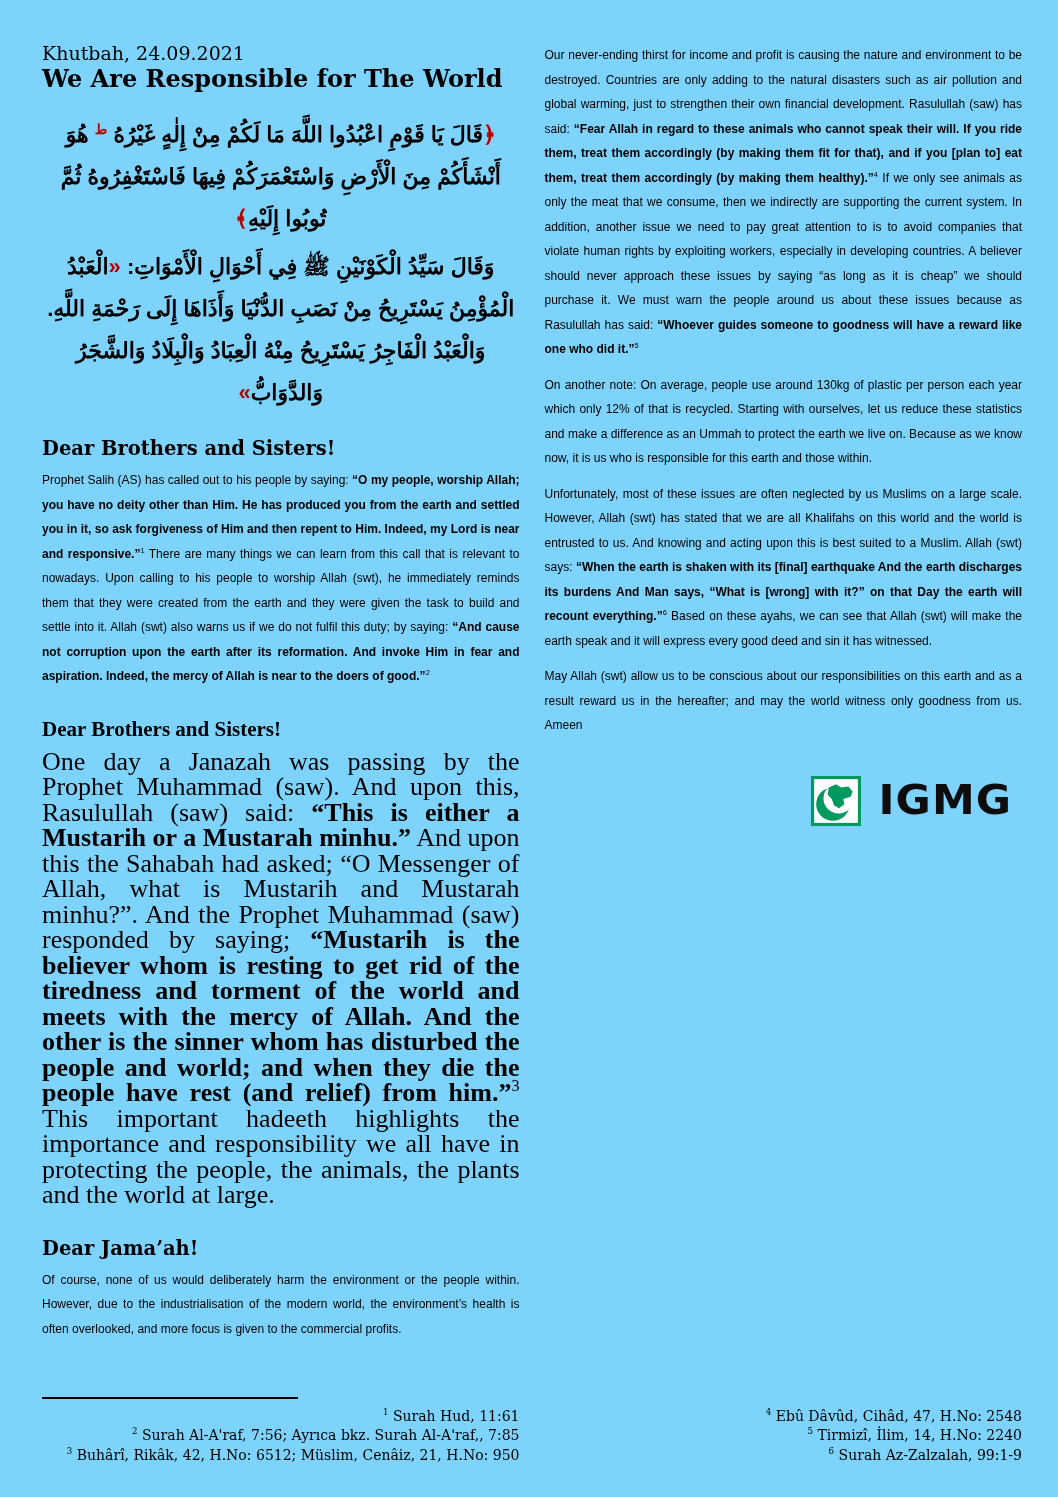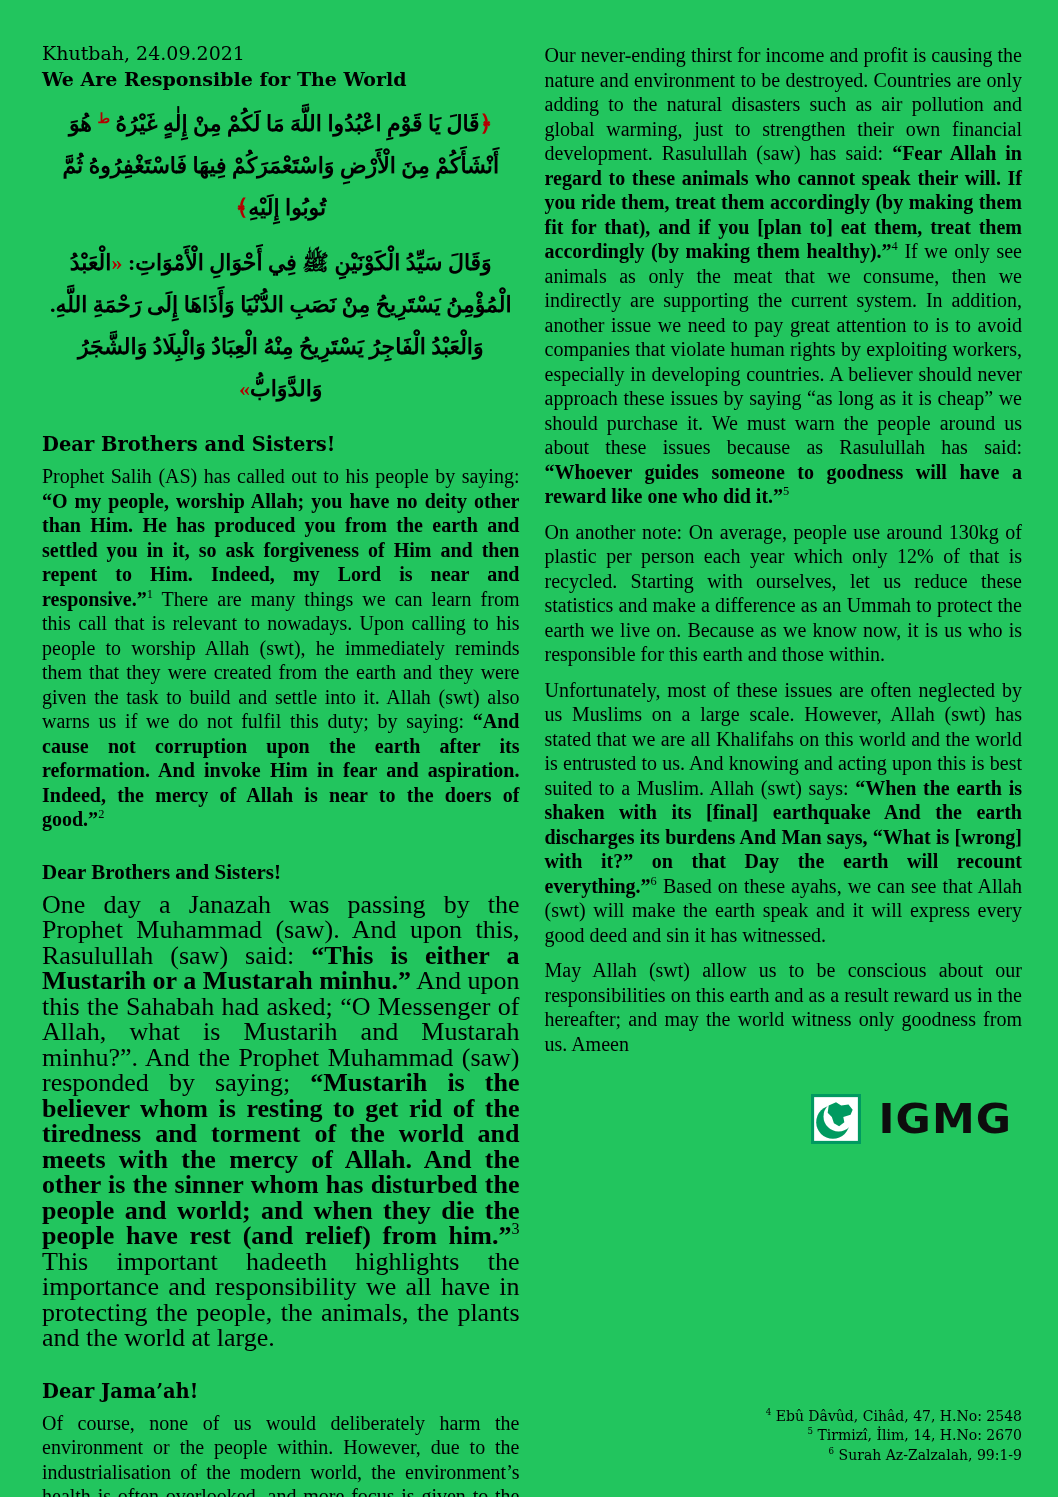--- a/index.html
+++ b/index.html
@@ -1,29 +1,29 @@
 <!DOCTYPE html>
 <html><head>
 <meta charset="utf-8">
 <style>
   html,body{margin:0;padding:0;background:#ffffff;}
   .page{
-    width:1058px;height:1497px;box-sizing:border-box;background:#22c55e;color:#000;
+    width:1058px;height:1497px;box-sizing:border-box;background:#7dd3fc;color:#000;
     display:flex;gap:25px;padding:40px 36px 32px 42px;overflow:hidden;
   }
   .col{width:478px;display:flex;flex-direction:column;}
   .date{font-family:"DejaVu Serif",serif;font-size:19px;line-height:26px;}
-  .title{font-family:"DejaVu Serif",serif;font-size:19px;font-weight:bold;line-height:26px;margin-bottom:0;}
+  .title{font-family:"DejaVu Serif",serif;font-size:24px;font-weight:bold;line-height:26px;margin-bottom:18px;}
   .arabic{
-    direction:rtl;text-align:center;font-family:Liberation Serif, serif;font-weight:bold;
-    font-size:22px;line-height:42px;margin:11px 4px 2px 4px;
+    direction:rtl;text-align:center;font-family:Liberation Sans, sans-serif;font-weight:bold;
+    font-size:22px;line-height:42px;margin:4px 4px 2px 4px;
   }
   .h{font-family:"DejaVu Serif",serif;font-weight:bold;font-size:19.5px;line-height:25px;margin:20px 0 4px;}
   .h.alt{font-family:"Liberation Serif",serif;font-size:21px;}
-  .p{font-family:Liberation Serif, serif;font-size:20px;line-height:24.5px;text-align:justify;margin:3px 0 8px;}
+  .p{font-family:Liberation Sans, sans-serif;font-size:12px;line-height:24.5px;text-align:justify;margin:3px 0 8px;}
   .p .b{font-weight:bold;}
   .p.alt{font-family:"Liberation Serif",serif;font-size:26px;line-height:25.5px;}
   .red{color:#b30000;}
   sup{font-size:0.62em;line-height:0;}
   .footnotes{margin-top:auto;font-family:"DejaVu Serif",serif;font-size:14px;line-height:19.5px;text-align:right;}
   .fn-rule{width:256px;border-top:2px solid #000;margin-bottom:8px;}
   .fn{white-space:nowrap;overflow:hidden;}
   .logo-row{display:flex;justify-content:flex-end;align-items:center;gap:18px;margin:30px 10px 0 0;}
   .logo-text{
     font-family:"DejaVu Sans",sans-serif;font-weight:900;font-size:43px;line-height:1;
@@ -63,18 +63,18 @@
       <svg width="50" height="50" viewBox="0 0 48 48">
         <rect x="1.5" y="1.5" width="45" height="45" fill="#ffffff" stroke="#009a60" stroke-width="3"></rect>
         <circle cx="21" cy="27" r="16" fill="#009a60"></circle>
         <circle cx="26.5" cy="21.5" r="14.5" fill="#ffffff"></circle>
         <path d="M17 11 l7 -3 5 3 7 -1 4 5 -2 5 -7 2 1 5 -5 4 -5 -3 -2 -6 -4 -4 z" fill="#009a60"></path>
       </svg>
       <span class="logo-text">IGMG</span>
     </div>
     <div class="footnotes">
       <div class="fn"><sup>4</sup><span> Ebû Dâvûd, Cihâd, 47, H.No: 2548</span></div>
-      <div class="fn"><sup>5</sup><span> Tirmizî, İlim, 14, H.No: 2670</span></div>
+      <div class="fn"><sup>5</sup><span> Tirmizî, İlim, 14, H.No: 2240</span></div>
       <div class="fn"><sup>6</sup><span> Surah Az-Zalzalah, 99:1-9</span></div>
     </div>
   </div>
 
 </div>
 
 </body></html>

